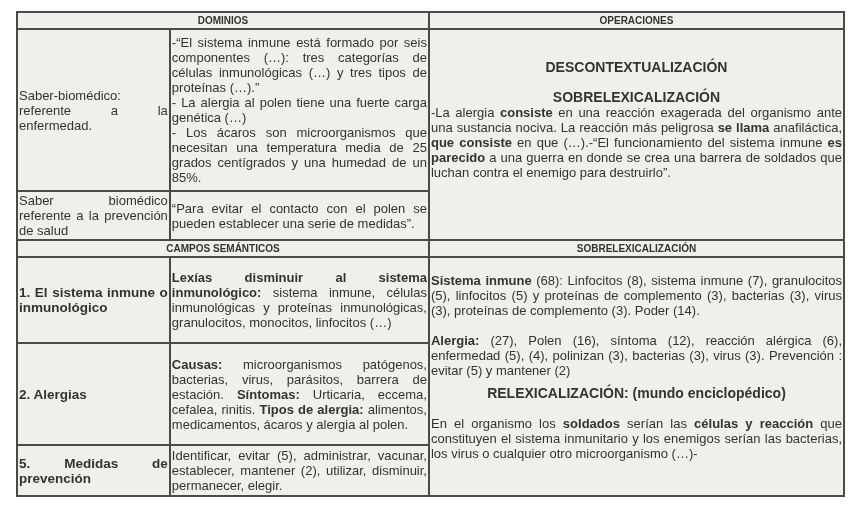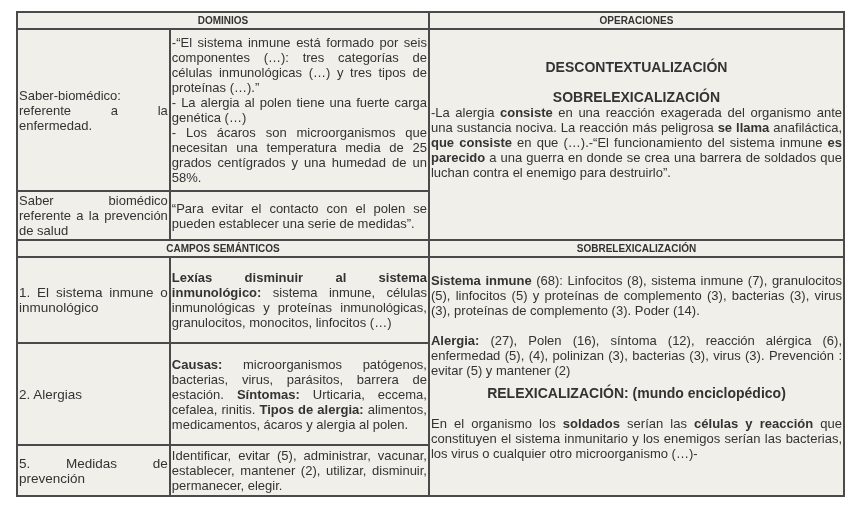--- a/index.html
+++ b/index.html
@@ -7,21 +7,21 @@
          font-family: "Liberation Sans", sans-serif; color: #333333; font-size: 13px; }
   table.grid { position: absolute; left: 16px; top: 11px; width: 829px;
                border-collapse: collapse; background: #f0efe9; table-layout: fixed; }
   table.grid td { border: 2px solid #4a4a4a; padding: 0 1px; vertical-align: middle;
                   line-height: 15px; text-align: justify; }
   .hdr { text-align: center !important; font-weight: bold; font-size: 10px; height: 15px; }
   .c1 { width: 151px; }
   .c2 { width: 256px; }
   .c3 { width: 410px; }
   .center-b { text-align: center; font-weight: bold; font-size: 14px; }
-  .lbl-b { font-weight: normal; font-size: 13.5px; }
+  .lbl-b { font-weight: bold; font-size: 13.5px; }
   .tl { vertical-align: top !important; }
   .gap { height: 15px; }
 </style>
 </head>
 <body>
 
 <table class="grid">
   <colgroup>
     <col class="c1">
       <col class="c2">
@@ -30,21 +30,21 @@
   <tbody>
       <tr>
     <td colspan="2" class="hdr">DOMINIOS</td>
     <td class="hdr">OPERACIONES</td>
   </tr>
   <tr style="height:162px">
     <td>Saber-biomédico: referente a la enfermedad.</td>
     <td>
       <span>-“El sistema inmune está formado por seis componentes (…): tres categorías de células inmunológicas (…) y tres tipos de proteínas (…).”</span><br>
       <span>- La alergia al polen tiene una fuerte carga genética (…)</span><br>
-      <span>- Los ácaros son microorganismos que necesitan una temperatura media de 25 grados centígrados y una humedad de un 58%.</span>
+      <span>- Los ácaros son microorganismos que necesitan una temperatura media de 25 grados centígrados y una humedad de un 85%.</span>
     </td>
     <td rowspan="2" class="tl">
       <div class="gap"></div>
           <div class="gap"></div>
       <div class="center-b">DESCONTEXTUALIZACIÓN</div>
       <div class="gap"></div>
       <div class="center-b">SOBRELEXICALIZACIÓN</div>
       <div><span>-La alergia </span><b>consiste</b><span> en una reacción exagerada del organismo ante una sustancia nociva. La reacción más peligrosa </span><b>se llama</b><span> anafiláctica, </span><b>que consiste</b><span> en que (…).-“El funcionamiento del sistema inmune </span><b>es parecido</b><span> a una guerra en donde se crea una barrera de soldados que luchan contra el enemigo para destruirlo”.</span></div>
     </td>
   </tr>

